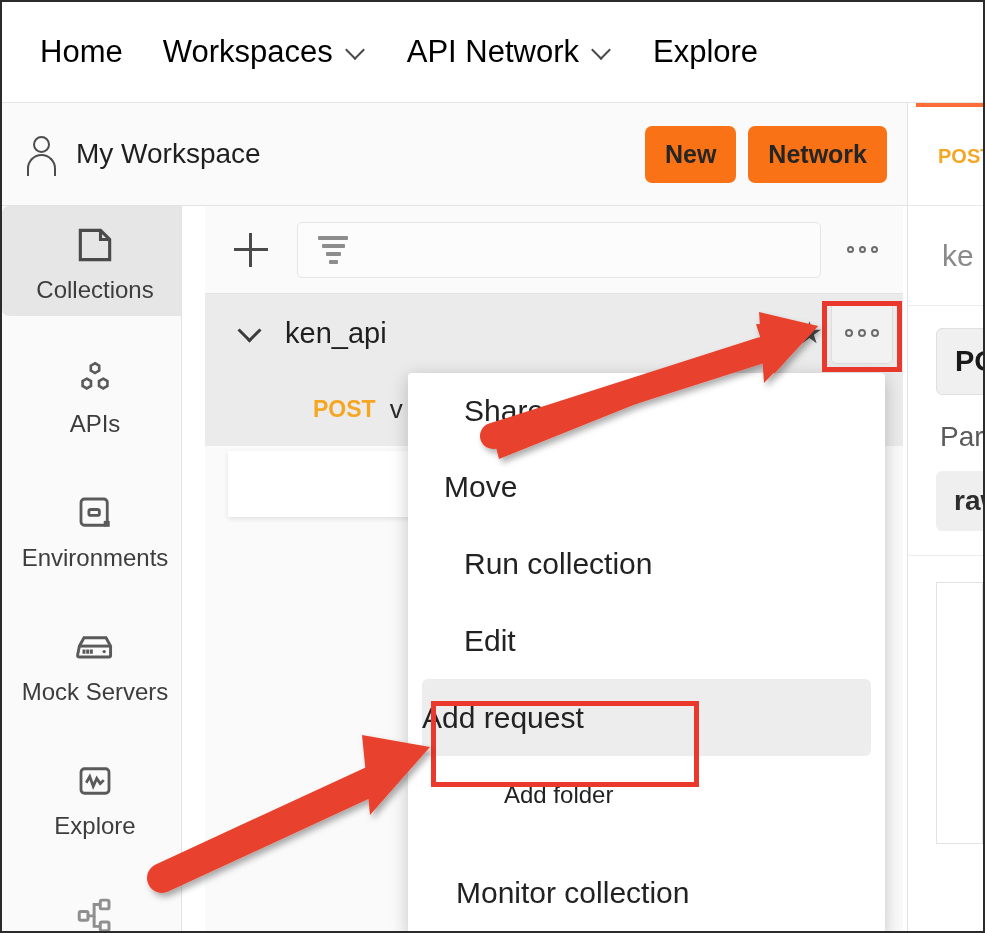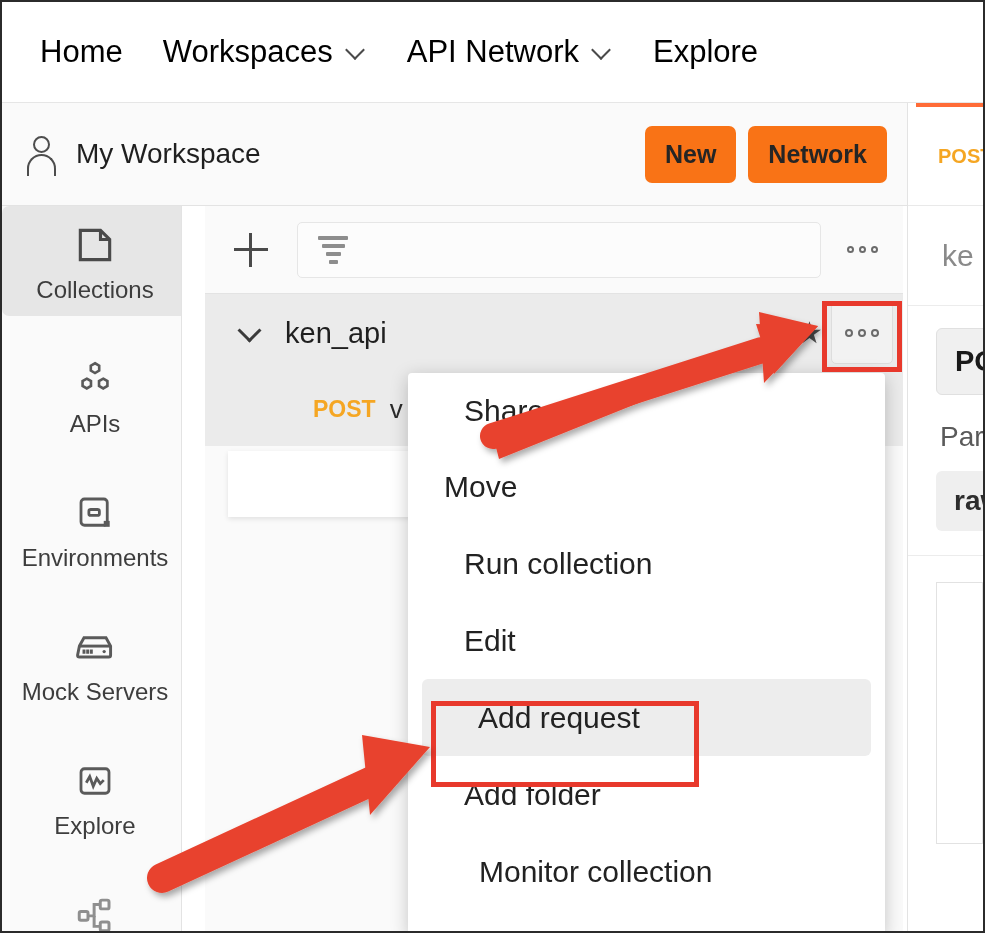--- a/index.html
+++ b/index.html
@@ -617,29 +617,29 @@
     </div>
 
     <div style="height:77px;display:flex;align-items:center;padding-left:56px;font-size:30px;color:#222;box-sizing:border-box;cursor:pointer;">
       <span>Run collection</span>
     </div>
 
     <div style="height:77px;display:flex;align-items:center;padding-left:56px;font-size:30px;color:#222;box-sizing:border-box;cursor:pointer;">
       <span>Edit</span>
     </div>
 
-    <div class="menu-hover-row" style="height:77px;display:flex;align-items:center;padding-left:56px;font-size:30px;color:#222;box-sizing:border-box;cursor:pointer;margin:0 14px;border-radius:6px;">
+    <div class="menu-hover-row" style="height:77px;display:flex;align-items:center;font-size:30px;color:#222;box-sizing:border-box;cursor:pointer;margin:0 14px;border-radius:6px;">
       <span>Add request</span>
     </div>
 
-    <div style="height:77px;display:flex;align-items:center;padding-left:56px;font-size:30px;color:#222;box-sizing:border-box;cursor:pointer;">
+    <div style="height:77px;display:flex;align-items:center;padding-left:56px;font-size:24px;color:#222;box-sizing:border-box;cursor:pointer;margin-left:40px;">
       <span>Add folder</span>
     </div>
 
-    <div style="height:77px;display:flex;align-items:center;padding-left:71px;font-size:30px;color:#222;box-sizing:border-box;cursor:pointer;">
+    <div style="height:77px;display:flex;align-items:flex-end;padding-left:48px;font-size:30px;color:#222;box-sizing:border-box;cursor:pointer;">
       <span>Monitor collection</span>
     </div>
 
   </div>
 
   <div class="anno-box" style="left:820px;top:299px;width:80px;height:71px;"></div>
 
   <div class="anno-box" style="left:429px;top:699px;width:268px;height:86px;"></div>
 
   <svg class="anno-arrow" style="left:0;top:0;width:985px;height:933px;" viewBox="0 0 985 933">

